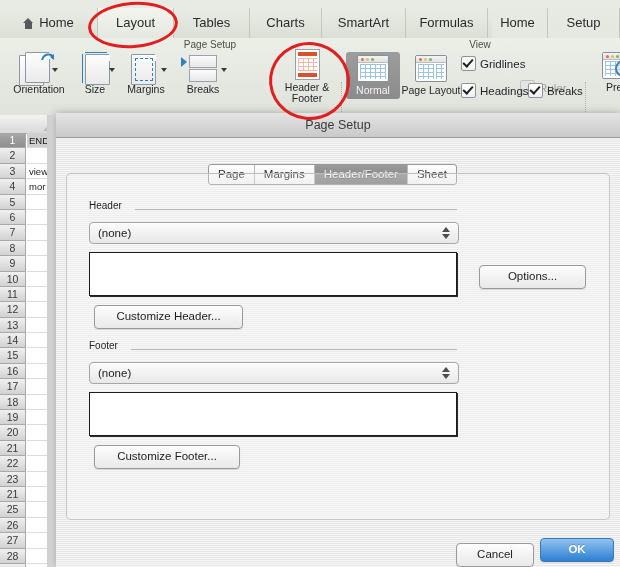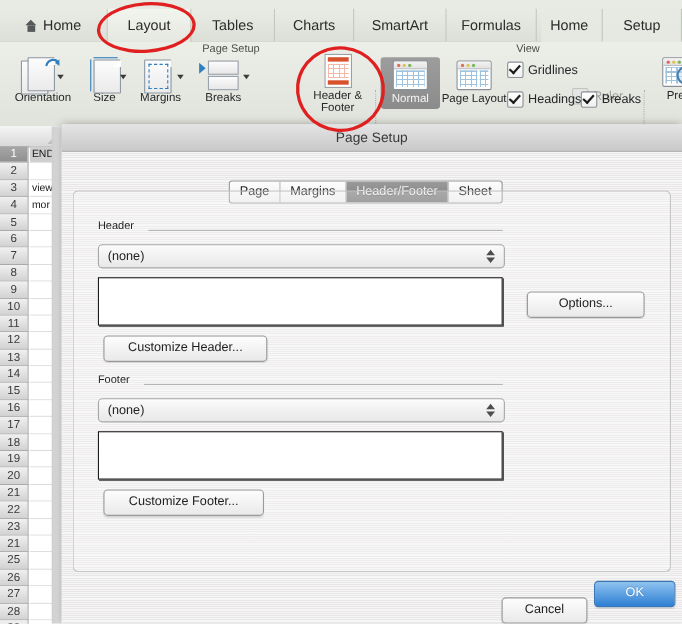--- a/index.html
+++ b/index.html
@@ -396,19 +396,19 @@
         <span class="stepper"></span>
       </div>
 
       <div class="preview" style="left:22px;top:218px;width:366px;height:42px;"></div>
 
       <div class="btn" style="left:27px;top:271px;width:144px;">Customize Footer...</div>
 
     </div>
 
     <div class="btn" style="left:400px;top:405px;width:76px;">Cancel</div>
-    <div class="btn primary" style="left:484px;top:390px;width:72px;">OK</div>
+    <div class="btn primary" style="left:484px;top:400px;width:72px;font-weight:bold;">OK</div>
 
   </div>
 </div>
 
 <div class="redring" style="left:88px;top:2px;width:84px;height:40px;transform:rotate(-4deg);"></div>
 <div class="redring" style="left:269px;top:42px;width:75px;height:72px;transform:rotate(6deg);"></div>
 
 </body></html>

